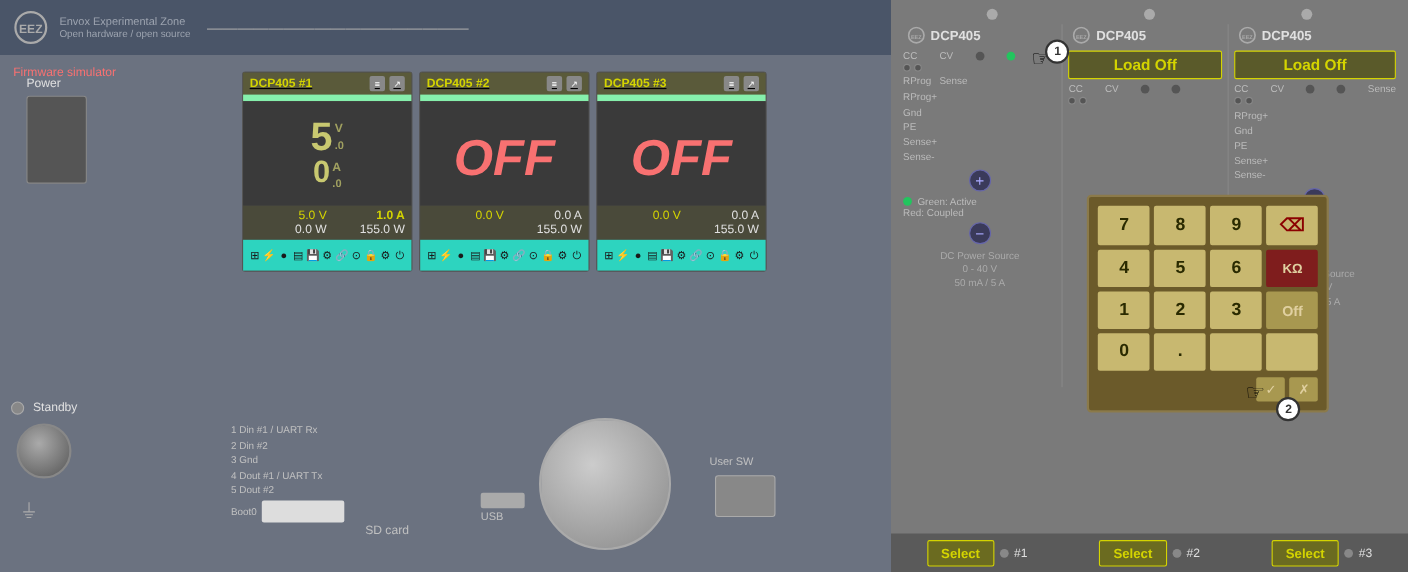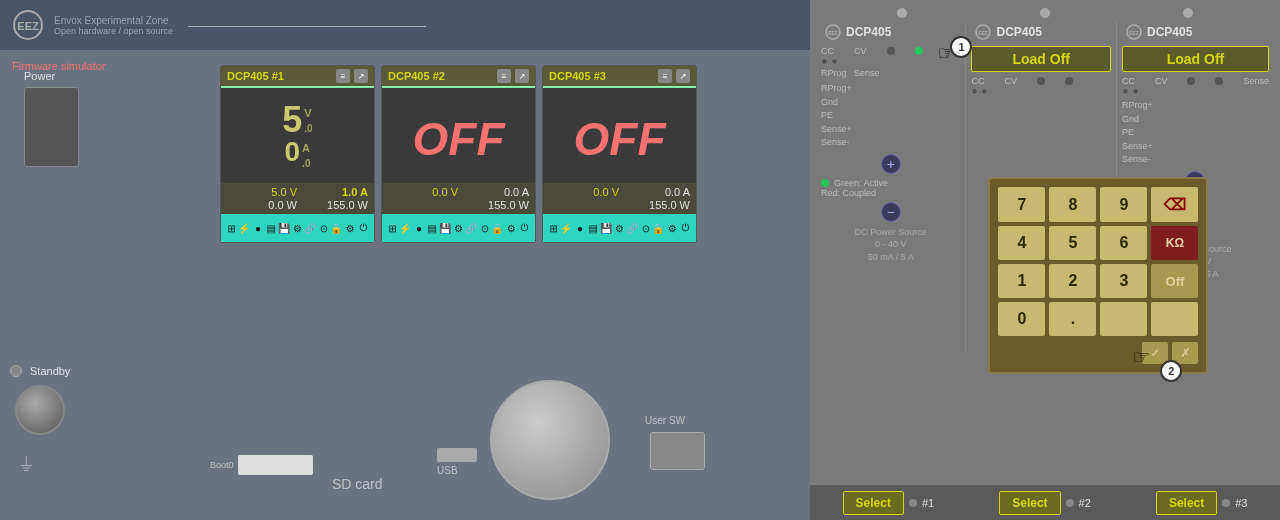--- a/index.html
+++ b/index.html
@@ -73,21 +73,22 @@
       border: 1px solid #555;
       border-radius: 3px;
     }
 
     .channel-header {
       background: #5a5a3a;
       display: flex;
       align-items: center;
       justify-content: space-between;
       padding: 3px 6px;
-      border-bottom: 2px solid #86efac;
+      border-bottom: 6px solid #86efac;
+      text-decoration: underline;
     }
 
     .channel-name {
       color: #d4d400;
       font-size: 11px;
       font-weight: bold;
     }
 
     .channel-header-icons {
       display: flex;
@@ -299,21 +300,21 @@
       height: 20px;
       background: #ddd;
       border-radius: 2px;
     }
 
     .sd-label {
       position: absolute;
       left: 332px;
       top: 476px;
       color: #c0c0c0;
-      font-size: 14px;
+      font-size: 11px;
     }
 
     .usb-label {
       position: absolute;
       left: 437px;
       top: 465px;
       color: #c0c0c0;
       font-size: 10px;
     }
 
@@ -813,20 +814,27 @@
 
   <div class="standby-area">
     <div class="standby-dot"></div>
     <span class="standby-label">Standby</span>
   </div>
 
   <div class="standby-knob"></div>
 
   <div class="ground-symbol">⏚</div>
 
+  <div class="uart-labels">
+    <div>1 Din #1 / UART Rx</div>
+    <div>2 Din #2</div>
+    <div>3 Gnd</div>
+    <div>4 Dout #1 / UART Tx</div>
+    <div>5 Dout #2</div>
+  </div>
 
   <div class="boot0-area">
     <span>Boot0</span>
     <div class="boot0-dot"></div>
   </div>
 
   <div class="white-rect"></div>
 
   <span class="sd-label">SD card</span>
 

